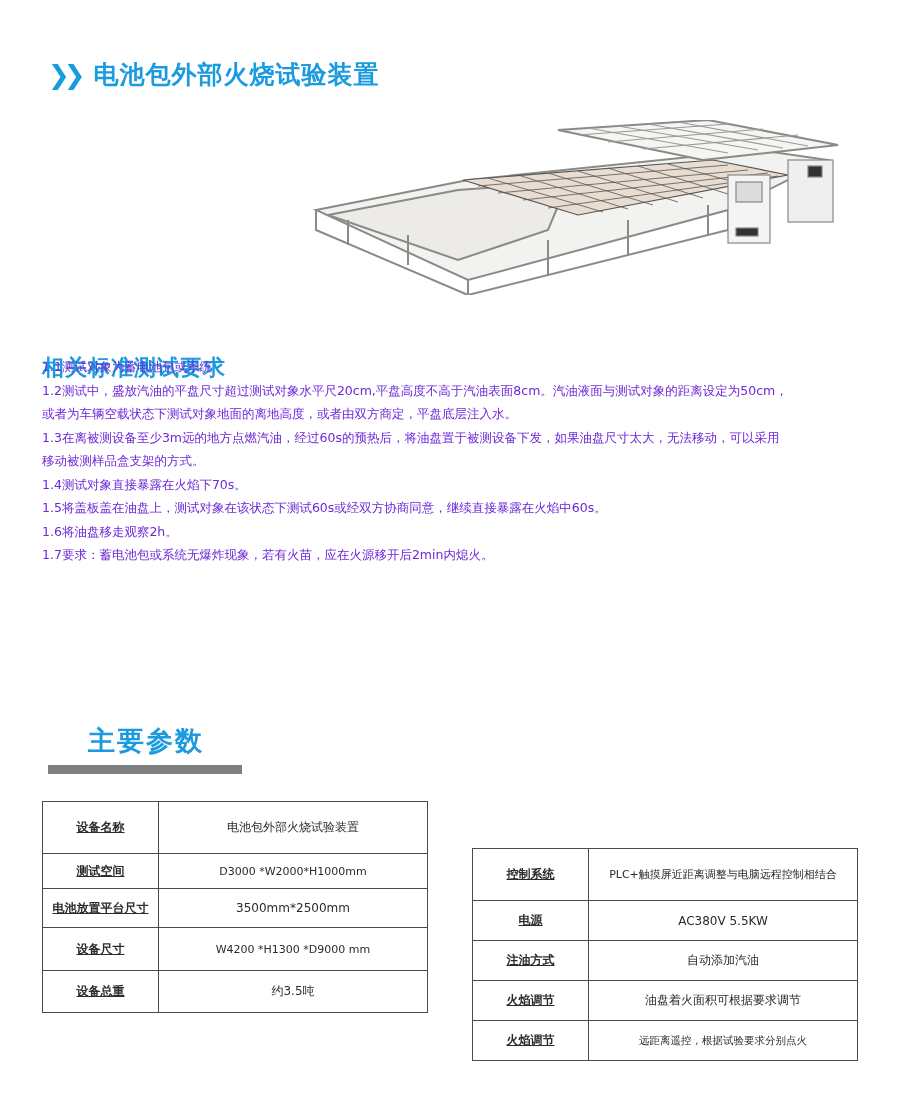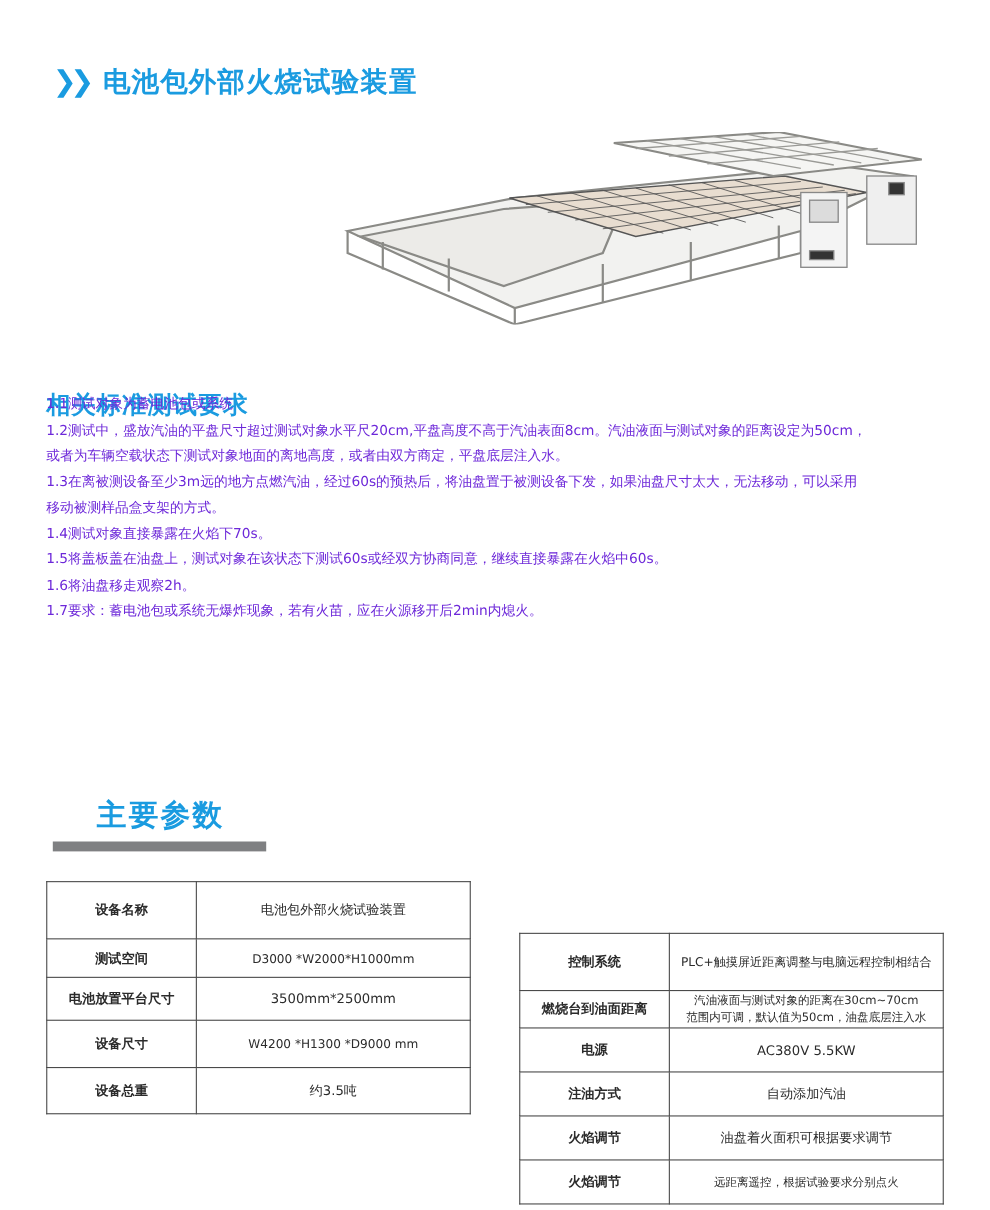--- a/index.html
+++ b/index.html
@@ -12,21 +12,21 @@
   .h2 { position:absolute; left:42px; top:309px; color:#1a9be0; font-size:22px; font-weight:bold; letter-spacing:1px;margin-top:44px; }
   .reqs { position:absolute; left:42px; top:355px; width:830px; font-size:12.5px; line-height:23.5px; color:#6d28d9; }
   .reqs div { white-space:nowrap; }
   .h3 { position:absolute; left:52px; top:723px; color:#1a9be0; font-size:27px; font-weight:bold; letter-spacing:2px;margin-left:36px; }
   .h3bar { position:absolute; left:48px; top:765px; width:194px; height:9px; background:#7f8082; }
   table.spec { position:absolute; border-collapse:collapse; font-size:12px; color:#2b2b2b; }
   table.spec td { border:1.5px solid #4a4a4a; text-align:center; vertical-align:middle; padding:0 4px; }
   table.spec td.k { font-weight:bold; }
   #tL { left:42px; top:801px; width:386px; }
   #tR { left:472px; top:848px; width:386px; }
-  #tL td.k, #tR td.k { width:136px; }
+  #tL td.k, #tR td.k { width:116px;text-decoration:underline; }
   .small { font-size:10.5px; line-height:15px; }
 </style>
 </head>
 <body>
 
 <div class="title">
   <span class="chev">❯❯</span>
   <span class="text">电池包外部火烧试验装置</span>
 </div>
 
@@ -122,27 +122,20 @@
   </tr>
 </tbody>
   </table>
 
 <table class="spec" id="tR">
   <tbody>
       <tr style="height:52px">
     <td class="k">控制系统</td>
     <td style="font-size:11px">PLC+触摸屏近距离调整与电脑远程控制相结合</td>
   </tr>
-  <tr style="height:34px">
-    <td class="k">燃烧台到油面距离</td>
-    <td class="small">
-      <div>汽油液面与测试对象的距离在30cm~70cm</div>
-      <div>范围内可调，默认值为50cm，油盘底层注入水</div>
-    </td>
-  </tr>
   <tr style="height:40px">
     <td class="k">电源</td>
     <td>AC380V 5.5KW</td>
   </tr>
   <tr style="height:40px">
     <td class="k">注油方式</td>
     <td>自动添加汽油</td>
   </tr>
   <tr style="height:40px">
     <td class="k">火焰调节</td>

